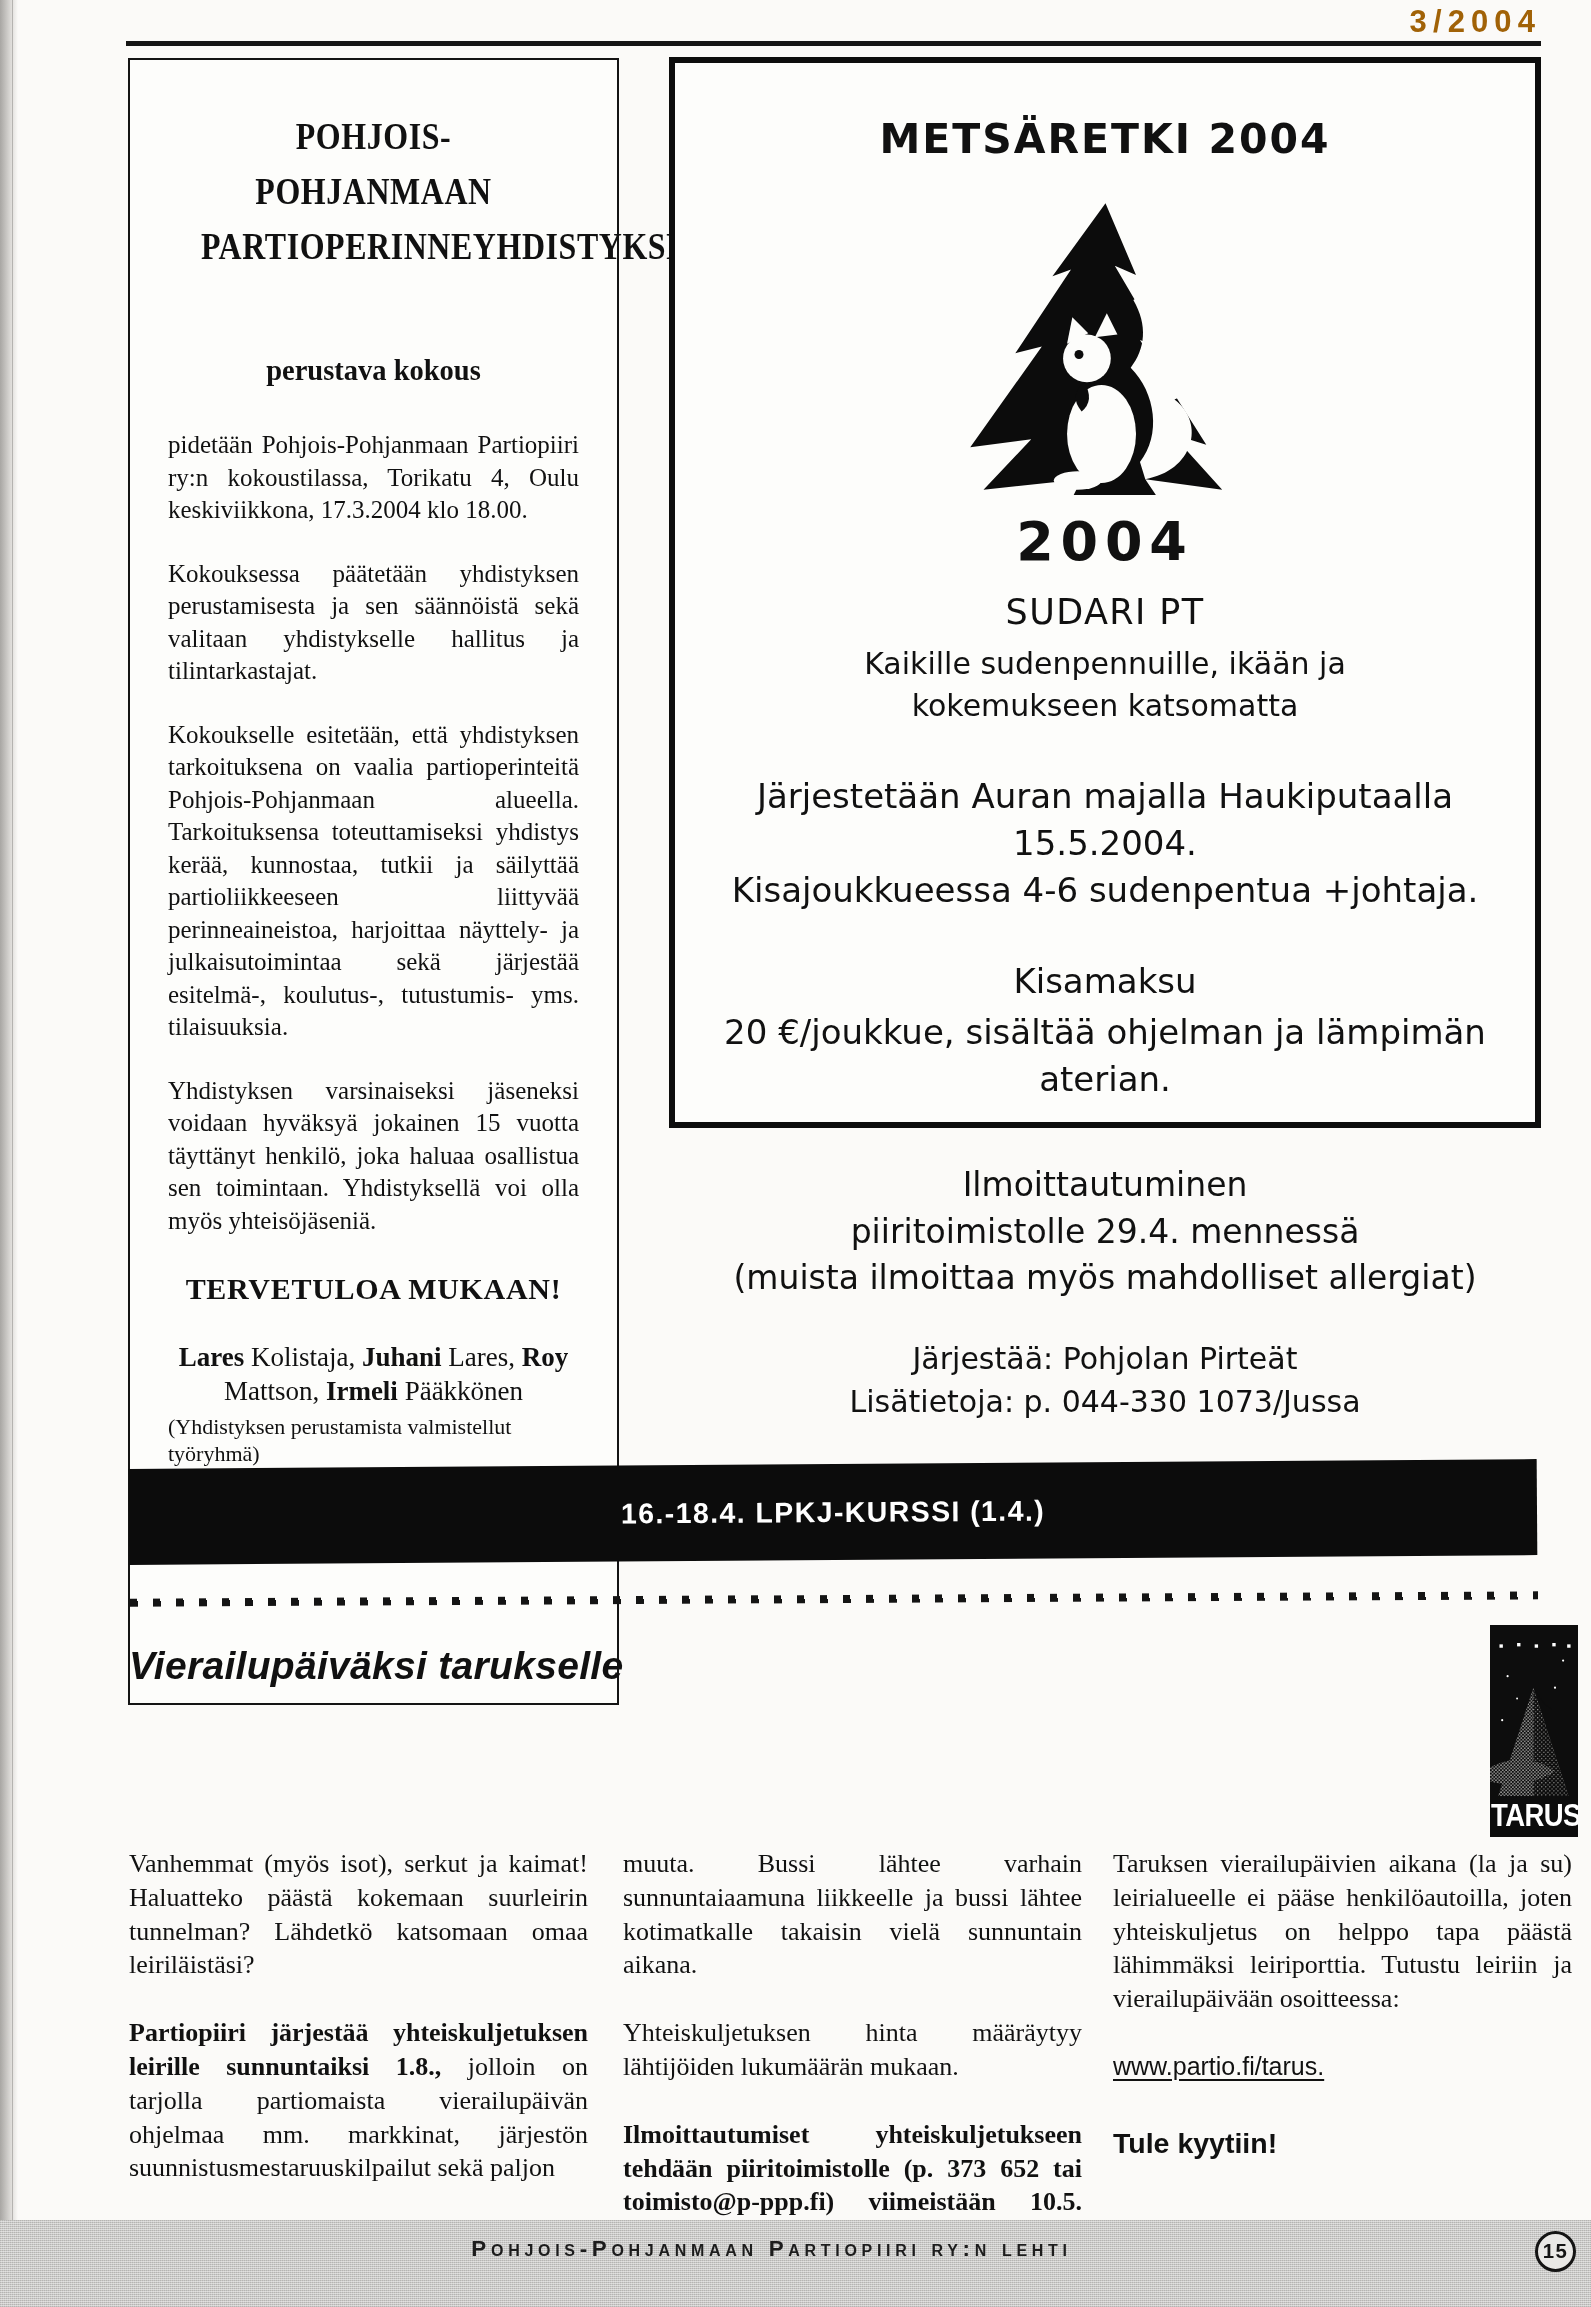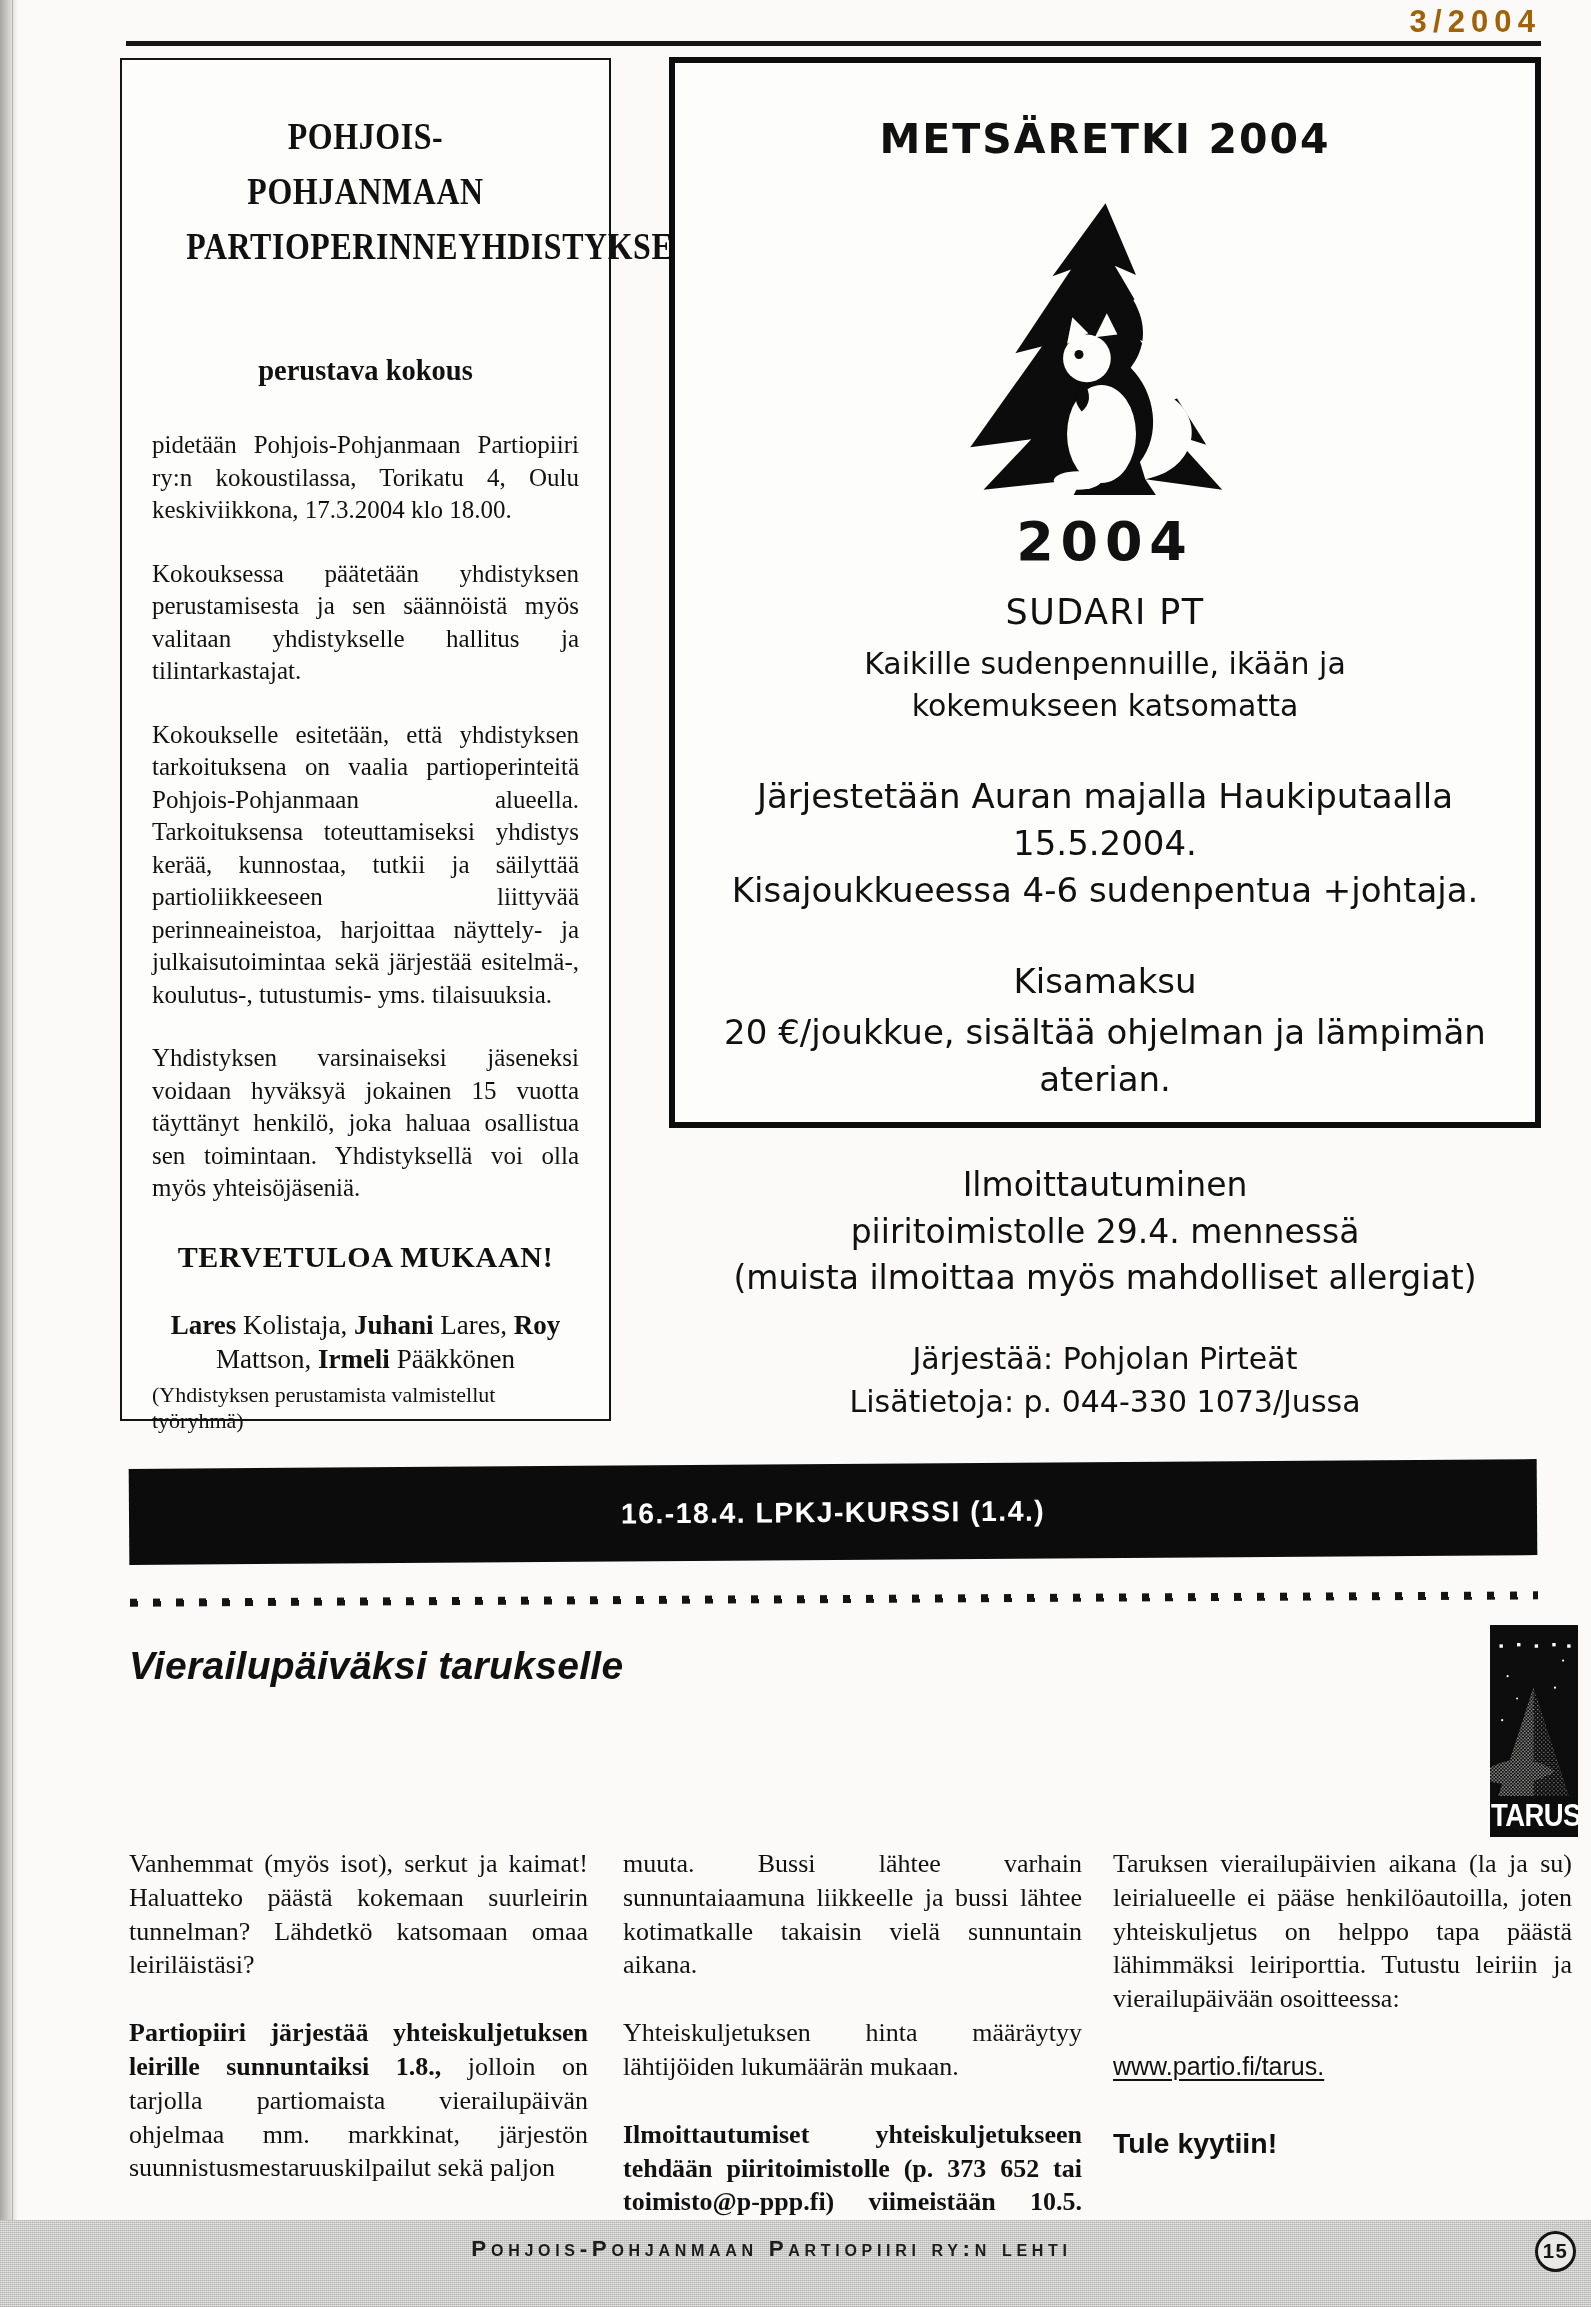--- a/index.html
+++ b/index.html
@@ -12,22 +12,22 @@
   .scan-edge{position:absolute;left:0;top:0;width:17.6px;height:100%;
     background:linear-gradient(90deg,#a8a6a3,#d9d7d4 55%,#fbfaf8);}
   .scan-line{position:absolute;left:11.5px;top:0;width:1.4px;height:100%;background:#8e8c89;opacity:.55;}
 
   
   .issue{position:absolute;top:4.1px;right:50px;
     font-family:Liberation Sans, sans-serif;font-weight:700;font-size:31px;letter-spacing:6.1px;color:#a16207;}
   .header-rule{position:absolute;left:126px;top:41px;width:1415px;height:4.7px;background:#151515;}
 
   
-  .left-box{position:absolute;left:120px;top:58px;width:491px;height:1363px;
-    border:2.7px solid #141414;background:#fdfdfb;box-sizing:border-box;padding:0 30px;}
+  .left-box{position:absolute;left:128px;top:58px;width:491px;height:1647px;
+    border:2.7px solid #141414;background:#fdfdfb;box-sizing:border-box;padding:0 38px;}
   .lb-title{margin:49px 0 0;text-align:center;font-weight:700;font-size:38px;line-height:1.45;
     transform:scaleX(.84);transform-origin:center;letter-spacing:0.7px;}
   .lb-sub{margin-top:81px;text-align:center;font-weight:700;font-size:28.5px;}
   .lb-p{margin:31px 0 0;font-size:25px;line-height:1.3;text-align:justify;}
   .lb-p.first{margin-top:42px;}
   .lb-welcome{margin-top:35px;text-align:center;font-weight:700;font-size:30px;letter-spacing:0.7px;}
   .lb-sign{margin-top:35px;text-align:center;font-size:27px;line-height:1.25;}
   .lb-note{margin-top:5.4px;text-align:left;font-size:22px;line-height:1.2;}
 
   
@@ -96,21 +96,21 @@
   <div class="issue">3/2004</div>
   <div class="header-rule"></div>
 
   <section class="left-box">
     <div class="lb-title">
       <div>POHJOIS-POHJANMAAN</div>
       <div>PARTIOPERINNEYHDISTYKSEN</div>
     </div>
     <div class="lb-sub">perustava kokous</div>
     <p class="lb-p first">pidetään Pohjois-Pohjanmaan Partiopiiri ry:n kokoustilassa, Torikatu 4, Oulu keskiviikkona, 17.3.2004 klo 18.00.</p>
-    <p class="lb-p">Kokouksessa päätetään yhdistyksen perustamisesta ja sen säännöistä myös valitaan yhdistykselle hallitus ja tilintarkastajat.</p>
+    <p class="lb-p">Kokouksessa päätetään yhdistyksen perustamisesta ja sen säännöistä sekä valitaan yhdistykselle hallitus ja tilintarkastajat.</p>
     <p class="lb-p">Kokoukselle esitetään, että yhdistyksen tarkoituksena on vaalia partioperinteitä Pohjois-Pohjanmaan alueella. Tarkoituksensa toteuttamiseksi yhdistys kerää, kunnostaa, tutkii ja säilyttää partioliikkeeseen liittyvää perinneaineistoa, harjoittaa näyttely- ja julkaisutoimintaa sekä järjestää esitelmä-, koulutus-, tutustumis- yms. tilaisuuksia.</p>
     <p class="lb-p">Yhdistyksen varsinaiseksi jäseneksi voidaan hyväksyä jokainen 15 vuotta täyttänyt henkilö, joka haluaa osallistua sen toimintaan. Yhdistyksellä voi olla myös yhteisöjäseniä.</p>
     <div class="lb-welcome">TERVETULOA MUKAAN!</div>
     <div class="lb-sign">
       <b>Lares</b><span> Kolistaja, </span><b>Juhani</b><span> Lares, </span><b>Roy</b><span> Mattson, </span><b>Irmeli</b><span> Pääkkönen</span>
     </div>
     <div class="lb-note">(Yhdistyksen perustamista valmistellut työryhmä)</div>
   </section>
 
   <section class="right-box">

